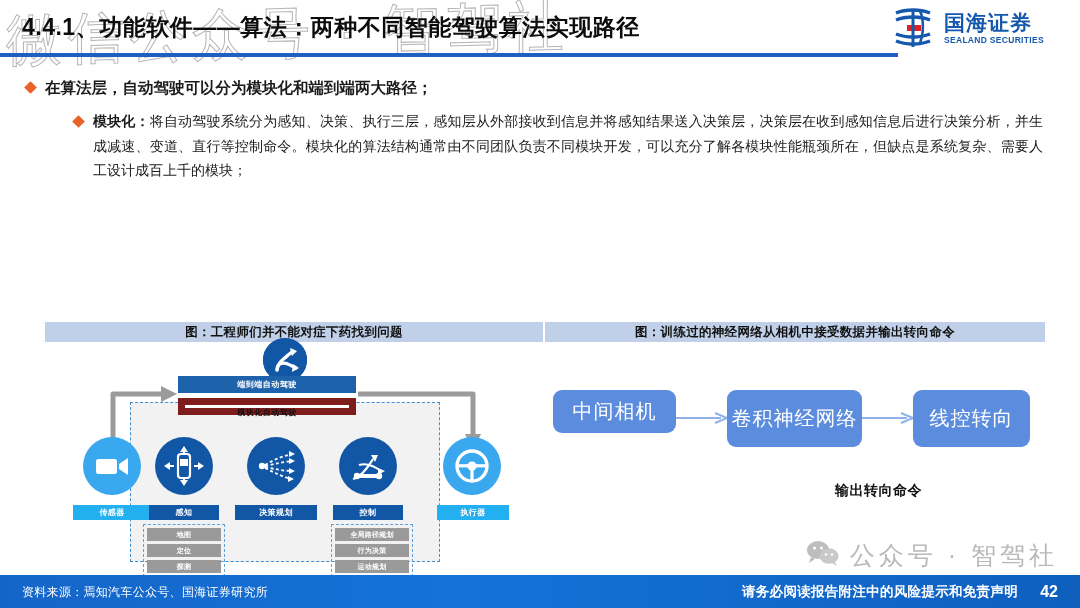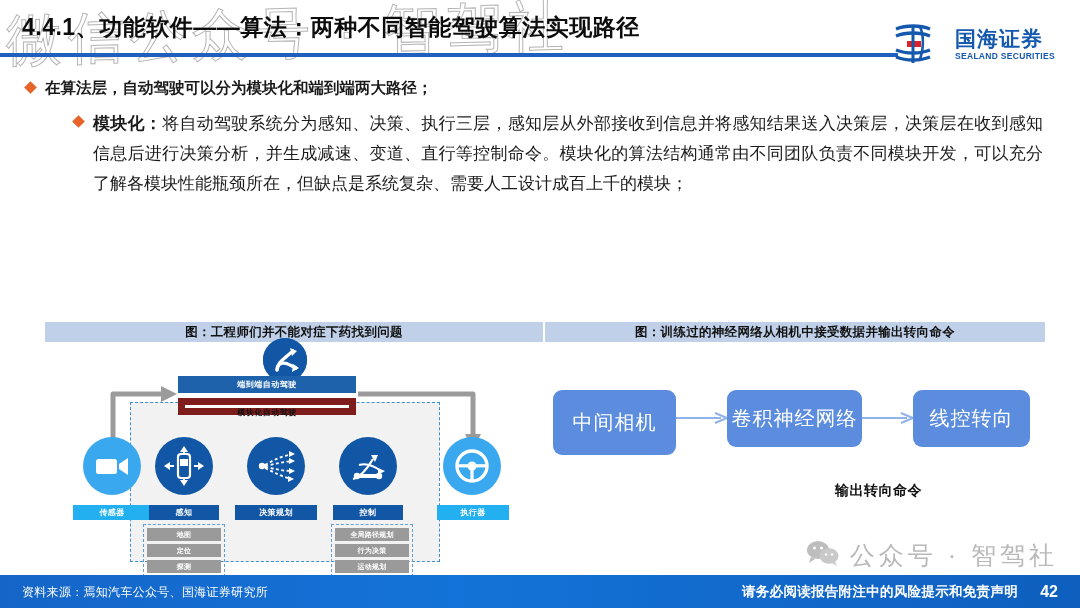--- a/index.html
+++ b/index.html
@@ -24,38 +24,38 @@
   .header { position: absolute; left:0; top:0; width:1080px; height:64px; }
   .title {
     position:absolute; left:22px; top:12px;
     font-size: 23px; font-weight: 700; color:#0c0c0c; letter-spacing:.5px;
     white-space: nowrap;
   }
   .title-rule {
     position:absolute; left:0px; top:53px; width:898px; height:4px;
     background:#1f5fbf;
   }
-  .logo { position:absolute; right:14px; top:20px; width:176px; height:48px;
-          display:flex; align-items:center; gap:19px; }
+  .logo { position:absolute; right:14px; top:4px; width:176px; height:48px;
+          display:flex; align-items:center; gap:8px; }
   .logo-mark { width:46px; height:42px; position:relative; flex:0 0 auto;}
   .logo-txt { display:flex; flex-direction:column; line-height:1; }
   .logo-cn { font-size:21px; font-weight:700; color:#1559ae; letter-spacing:1px; }
   .logo-en { font-size:8.5px; font-weight:700; color:#1559ae; letter-spacing:.3px; margin-top:3px;}
 
   
   .bullets { position:absolute; left:26px; top:76px; width:1032px; }
   .b-row { display:flex; align-items:flex-start; }
   .dia {
     flex:0 0 auto; width:9px; height:9px; background:#E8632A;
     transform: rotate(45deg); margin-top:7px; margin-right:10px;
   }
   .lvl1 { font-size:15.5px; font-weight:700; color:#1b1b1b; line-height:1.55; }
   .b2 { margin-left:48px; margin-top:9px; }
   .b2 .dia { margin-top:8px; }
-  .lvl2 { font-size:17px; color:#1b1b1b; line-height:1.75; text-align:justify; width:950px;}
+  .lvl2 { font-size:14px; color:#1b1b1b; line-height:1.75; text-align:justify; width:950px;}
   .lvl2 b { font-weight:700; }
 
   
   .fig { position:absolute; }
   .fig-cap {
     background:#BFD0E8; color:#111; font-size:12.5px; font-weight:700;
     text-align:center; height:20px; line-height:20px; letter-spacing:.3px;
   }
   .fig-body { background:#fff; position:relative; }
 
@@ -287,21 +287,21 @@
     <div class="fig-cap">图：训练过的神经网络从相机中接受数据并输出转向命令</div>
     <div class="fig-body">
 
       <svg width="500" height="230" style="position:absolute;left:0;top:0">
         <path d="M131 76 L176 76" stroke="#8FB2E8" stroke-width="2" fill="none"></path>
         <path d="M170 71 L182 76 L170 81" stroke="#8FB2E8" stroke-width="2" fill="none"></path>
         <path d="M317 76 L362 76" stroke="#8FB2E8" stroke-width="2" fill="none"></path>
         <path d="M356 71 L368 76 L356 81" stroke="#8FB2E8" stroke-width="2" fill="none"></path>
       </svg>
 
-      <div class="rbox" style="left:8px;top:48px;width:123px;height:65px;">中间相机</div>
+      <div class="rbox" style="left:8px;top:48px;width:123px;height:43px;">中间相机</div>
       <div class="rbox" style="left:182px;top:48px;width:135px;height:57px;">卷积神经网络</div>
       <div class="rbox" style="left:368px;top:48px;width:117px;height:57px;">线控转向</div>
 
       <div class="rcap" style="left:290px;top:140px;">输出转向命令</div>
     </div>
   </div>
 
   <div class="wm-bot">
     <span>
       <svg width="34" height="26" viewBox="0 0 34 26">

